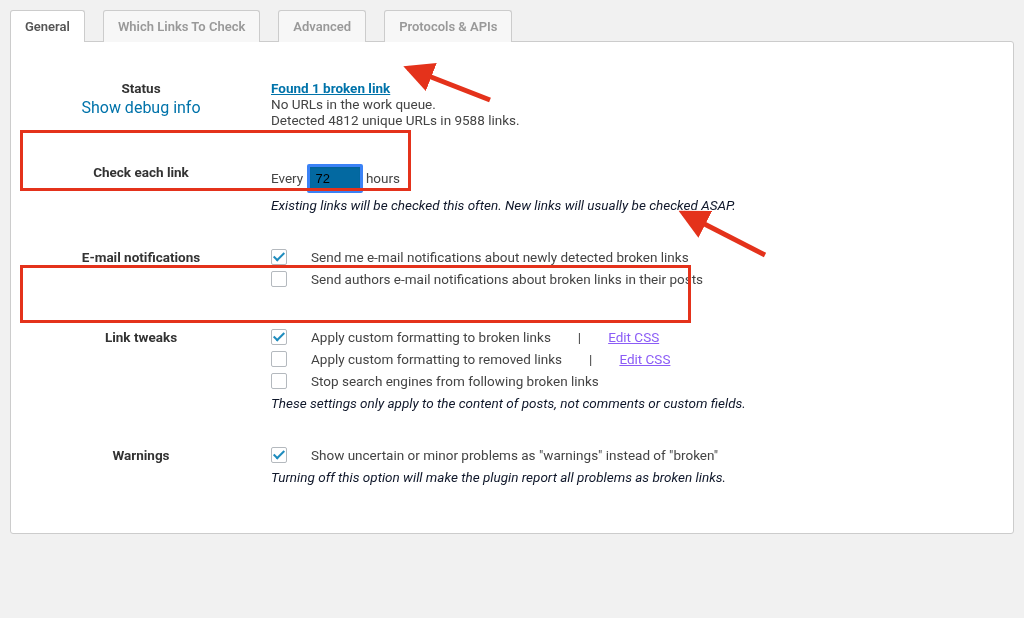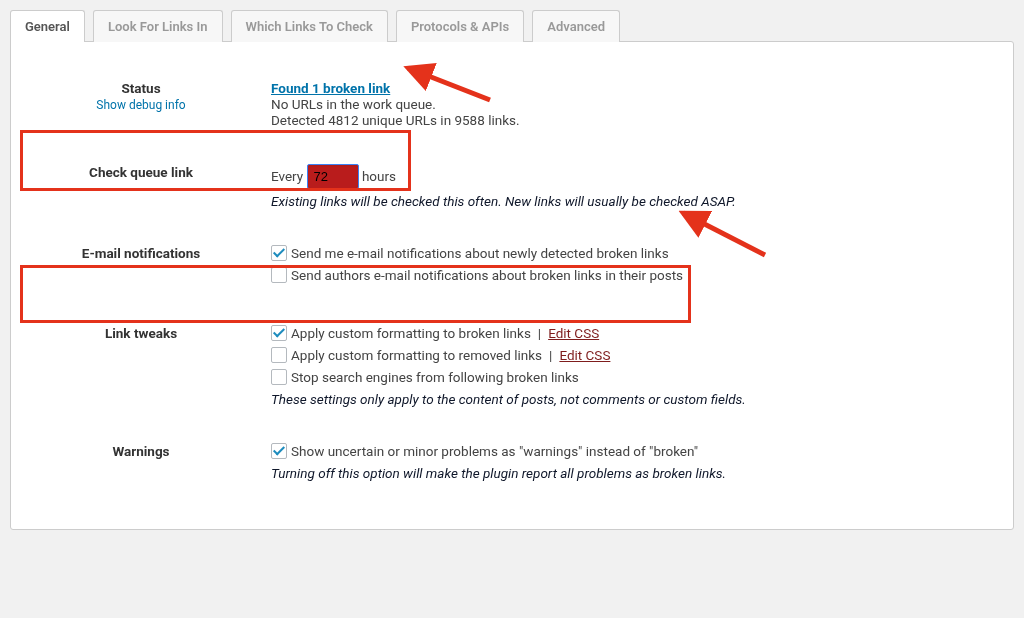--- a/index.html
+++ b/index.html
@@ -7,21 +7,21 @@
     padding: 10px;
     font-family: -apple-system, BlinkMacSystemFont, "Segoe UI", Roboto, sans-serif;
     font-size: 13px;
     color: #444;
     background: #f1f1f1;
     width: 1024px;
     box-sizing: border-box;
   }
   .tabs {
     display: flex;
-    gap: 4px;
+    gap: 14px;
     position: relative;
     z-index: 2;
   }
   .tab {
     padding: 8px 14px;
     border: 1px solid #ccc;
     border-bottom: none;
     background: #f7f7f7;
     color: #999;
     font-weight: 600;
@@ -58,114 +58,113 @@
     font-size: 13.5px;
   }
   table.form-table td {
     vertical-align: top;
     padding: 18px 10px 18px 0;
     font-size: 13.5px;
     color: #444;
   }
   .debug-link {
     font-weight: 400;
-    font-size: 12px;
+    font-size: 16px;
     color: #0073aa;
     cursor: pointer;
     display: block;
     margin-top: 2px;
   }
   .broken-link {
     color: #0073aa;
     text-decoration: underline;
     font-weight: 700;
     cursor: pointer;
   }
   .desc {
     color: #0f172a;
     font-style: italic;
     display: block;
     margin-top: 4px;
   }
   input[type="text"] {
-    border: 1px solid #3b82f6;
-    background: #b91c1c;
+    border: 3px solid #3b82f6;
+    background: #0369a1;
     padding: 4px 6px;
     font-size: 13px;
     box-shadow: inset 0 1px 2px rgba(0,0,0,0.07);
     border-radius: 2px;
   }
   .hours-input { width: 38px; text-align: left; }
   .email-input { width: 255px; }
-  .cb-row { display: flex; align-items: center; gap: 4px; margin-bottom: 6px; }
+  .cb-row { display: flex; align-items: center; gap: 24px; margin-bottom: 6px; }
   input[type="checkbox"] {
     appearance: none;
     width: 16px; height: 16px;
     border: 1px solid #b4b9be;
     background: #fff;
     border-radius: 2px;
     position: relative;
     cursor: pointer;
     margin: 0;
   }
   input[type="checkbox"]:checked::after {
     content: "";
     position: absolute;
     left: 4px; top: 0px;
     width: 4px; height: 9px;
     border: solid #1e8cbe;
     border-width: 0 2px 2px 0;
     transform: rotate(45deg);
   }
   .pipe { color: #444; margin: 0 3px; }
-  .css-link { color: #7f1d1d; text-decoration: underline; cursor: pointer; }
+  .css-link { color: #8b5cf6; text-decoration: underline; cursor: pointer; }
   
   .redbox {
     position: absolute;
     border: 3px solid #e4321b;
     pointer-events: none;
   }
   .arrow {
     position: absolute;
     pointer-events: none;
   }
   .arrow svg { width: 100%; height: 100%; }
   .wrap { position: relative; }
 </style>
 </head>
 <body>
 
 <div class="wrap">
 
   <div class="tabs">
     <div class="tab active">General</div>
-    <div class="tab">Look For Links In</div>
     <div class="tab">Which Links To Check</div>
+    <div class="tab">Advanced</div>
     <div class="tab">Protocols &amp; APIs</div>
-    <div class="tab">Advanced</div>
   </div>
 
   <div class="panel">
     <table class="form-table">
 
       <tbody>
           <tr>
         <th>
           <span>Status</span>
           <a class="debug-link">Show debug info</a>
         </th>
         <td>
           <a class="broken-link">Found 1 broken link</a><br>
           <span>No URLs in the work queue.</span><br>
           <span>Detected 4812 unique URLs in 9588 links.</span>
         </td>
       </tr>
 
       <tr>
-        <th><span>Check queue link</span></th>
+        <th><span>Check each link</span></th>
         <td>
           <span>Every</span>
           <input type="text" class="hours-input" value="72" style="">
           <span>hours</span>
           <span class="desc">Existing links will be checked this often. New links will usually be checked ASAP.</span>
         </td>
       </tr>
 
       <tr>
         <th><span>E-mail notifications</span></th>

